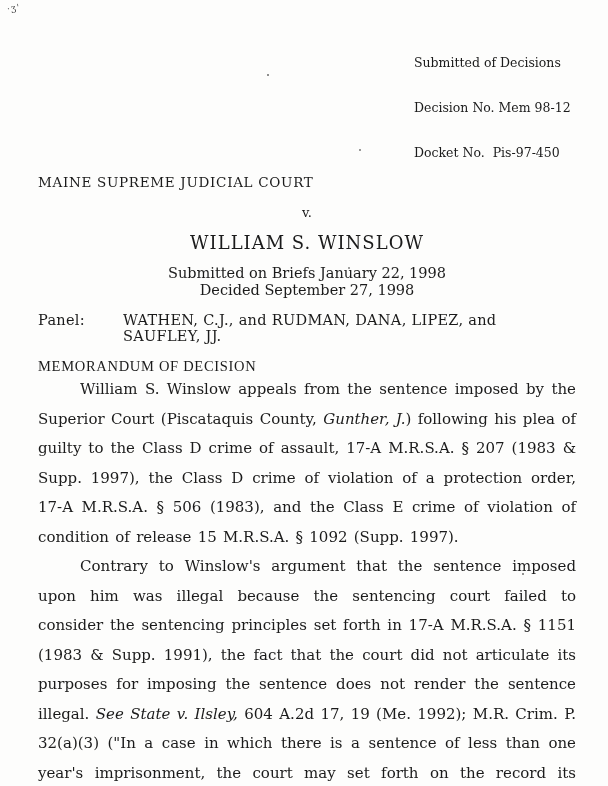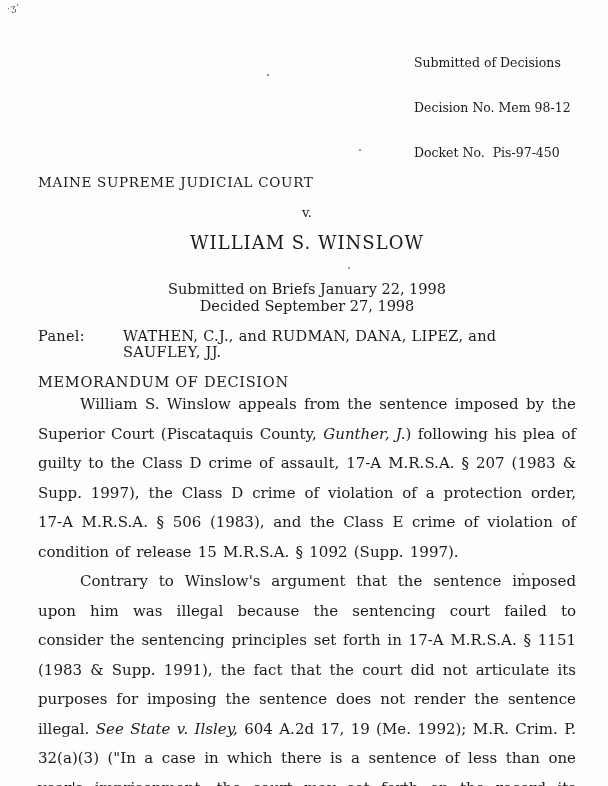--- a/index.html
+++ b/index.html
@@ -61,36 +61,37 @@
   .versus {
     font-size: 13px;
     margin-top: 15px;
   }
   .defendant {
     font-size: 18px;
     letter-spacing: 1px;
     margin-top: 12px;
   }
   .dates {
-    margin-top: 28px;
+    margin-top: 12px;
     font-size: 14.5px;
     line-height: 17px;
   }
   .panel-row {
     margin-top: 13px;
     font-size: 14.5px;
     letter-spacing: 0.3px;
     display: flex;
   }
   .panel-row .panel-label { flex: 0 0 auto; }
   .panel-row .panel-members { margin-left: 38px; }
   .memo-heading {
     margin-top: 14px;
     font-size: 14.5px;
     letter-spacing: 0.7px;
+    font-family: Liberation Serif, serif;
   }
   .body-p {
     margin: 0;
     font-size: 15px;
     line-height: 29.5px;
     text-align: justify;
     text-indent: 42px;
     word-spacing: 1.5px;
   }
   .body-p:first-of-type { }

